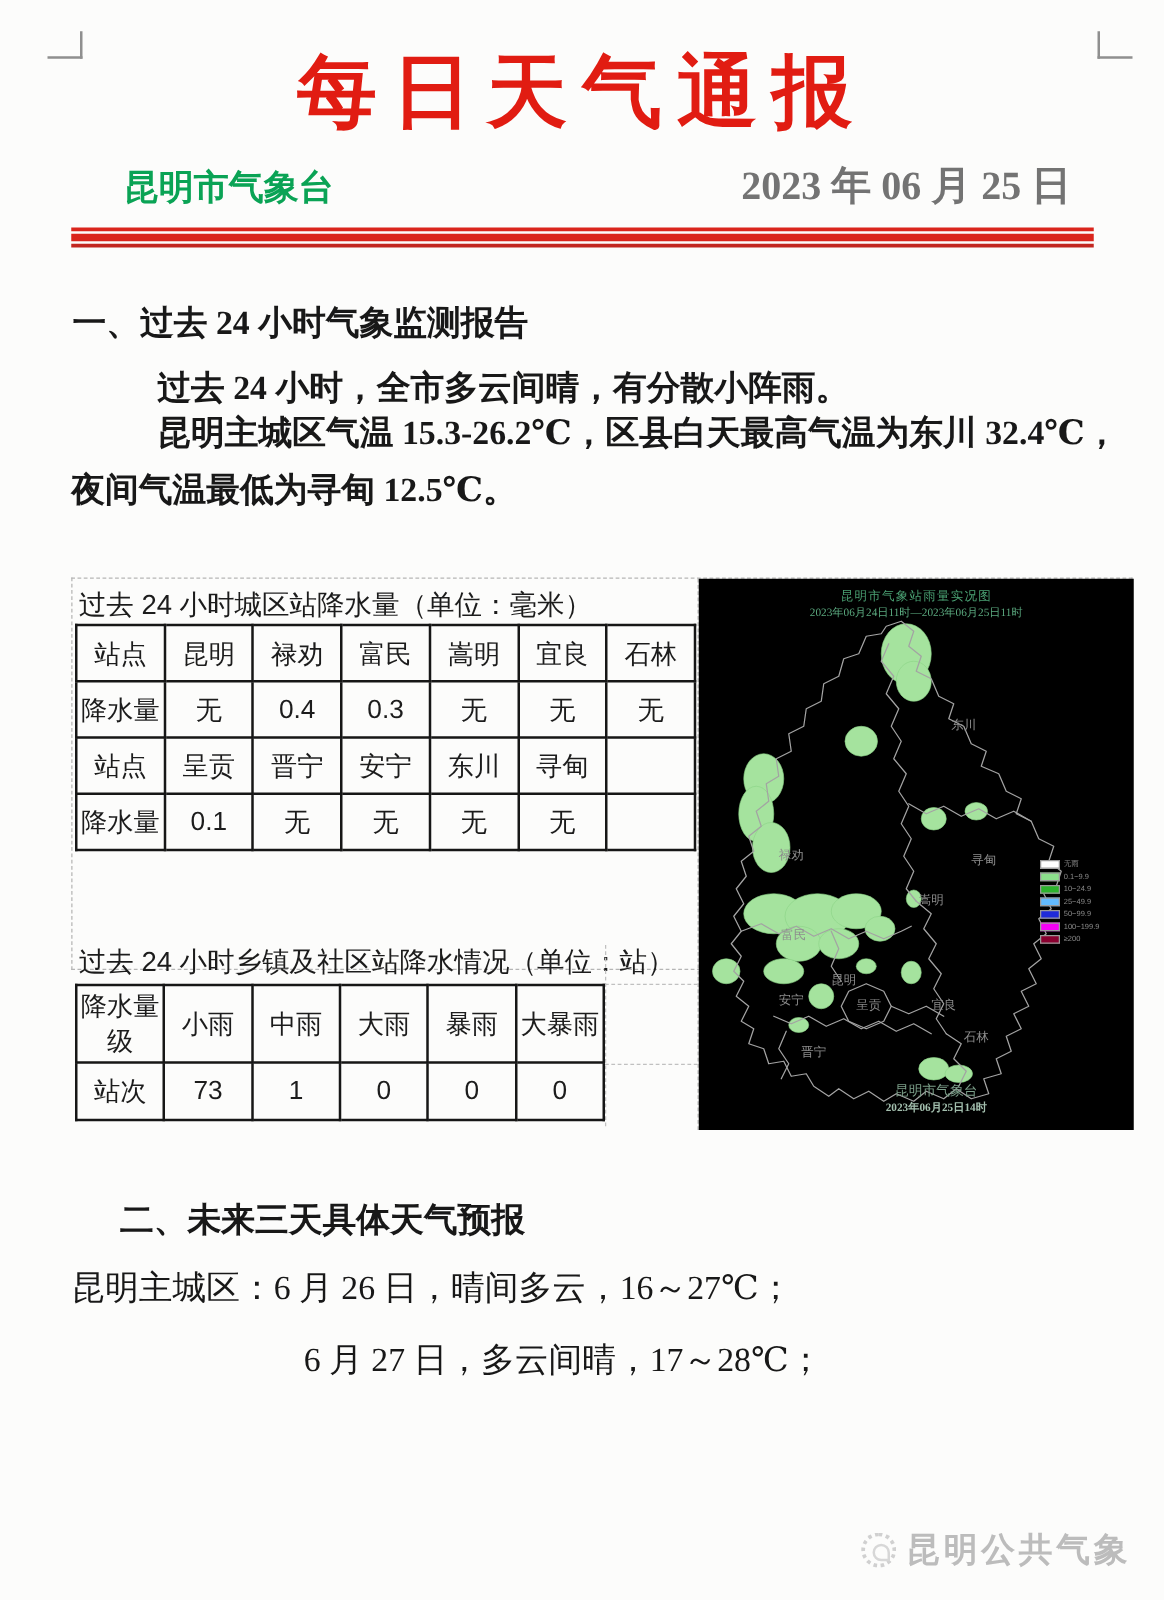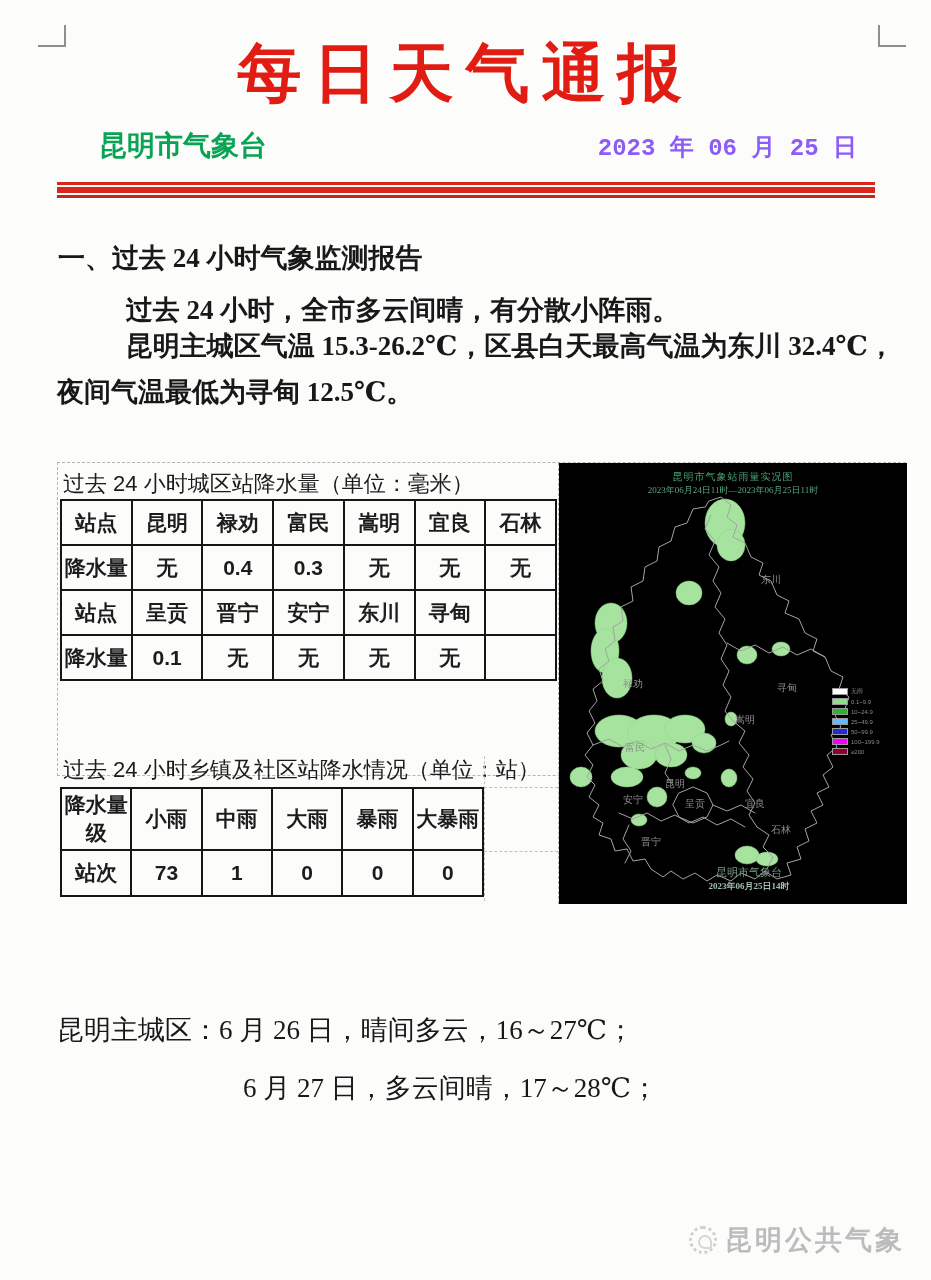--- a/index.html
+++ b/index.html
@@ -17,21 +17,21 @@
   .doc-title {
     position:absolute; top:30px; left:0; width:100%;
     text-align:center; font-size:64px; font-weight:bold;
     color:#e11c12; letter-spacing:12px; font-family:"Liberation Serif","DejaVu Serif",serif;
   }
   .header-row {
     position:absolute; top:127px; left:57px; width:820px;
     display:flex; justify-content:space-between; align-items:baseline;
   }
   .agency { margin-left:42px; font-size:28px; font-weight:bold; color:#0aa355; font-family:"Liberation Sans","DejaVu Sans",sans-serif; }
-  .rep-date { margin-right:20px; font-size:24px; font-weight:bold; color:#8b5cf6;font-family:Liberation Mono, monospace; }
+  .rep-date { margin-right:20px; font-size:32px; font-weight:bold; color:#737373; }
 
   .red-rule { position:absolute; left:57px; top:182px; width:818px; }
   .red-rule .r1 { height:3px; background:#da251c; }
   .red-rule .gap { height:2px; }
   .red-rule .r2 { height:6px; background:#da251c; }
   .red-rule .r3 { height:3px; background:#c22720; }
 
   .s-heading { position:absolute; font-size:27px; font-weight:600; color:#181818; white-space:nowrap; }
   #s1-heading { left:58px; top:240px; }
   #s2-heading { left:96px; top:958px; }
@@ -42,21 +42,21 @@
 
   
   .grid-block {
     position:absolute; left:57px; top:462px; width:849px; height:314px;
     border:1px dashed #b5b5b5;
   }
   .left-col { position:absolute; left:0; top:0; width:501px; height:441px; border-right:1px dashed #b5b5b5; }
   .tbl-title { position:absolute; left:5px; font-size:22px; color:#1c1c1c; font-family:"Liberation Sans","DejaVu Sans",sans-serif; white-space:nowrap; }
   #t1-title { top:6px; }
   #t2-title { top:292px; }
-  table { border-collapse:collapse; position:absolute; left:2px; table-layout:fixed;font-weight:bold; }
+  table { border-collapse:collapse; position:absolute; left:2px; table-layout:fixed; }
   #table1 { top:36px; width:497px; }
   #table2 { top:324px; width:424px; }
   td {
     border:2px solid #161616; text-align:center; vertical-align:middle;
     font-size:21px; color:#1c1c1c; font-family:"Liberation Sans","DejaVu Sans",sans-serif;
     padding:0 2px; overflow:hidden;
   }
   #table1 td { height:45px; }
   #table2 tr:first-child td { height:62px; }
   #table2 tr:last-child td { height:46px; }
@@ -286,20 +286,21 @@
             <span class="lg-swatch" style="background: rgb(138, 0, 48);"></span>
             <span class="lg-label">≥200</span>
           </div>
         </div>
 
       <div class="map-cap-1">昆明市气象台</div>
       <div class="map-cap-2">2023年06月25日14时</div>
     </div>
   </div>
 
+  <div class="s-heading" id="s2-heading">二、未来三天具体天气预报</div>
   <div class="fc" id="fc1">昆明主城区：6 月 26 日，晴间多云，16～27℃；</div>
   <div class="fc" id="fc2">6 月 27 日，多云间晴，17～28℃；</div>
 
   <div class="footer">
     <span class="wm-logo"></span>
     <span class="wm-text">昆明公共气象</span>
   </div>
 
 </div>
 

